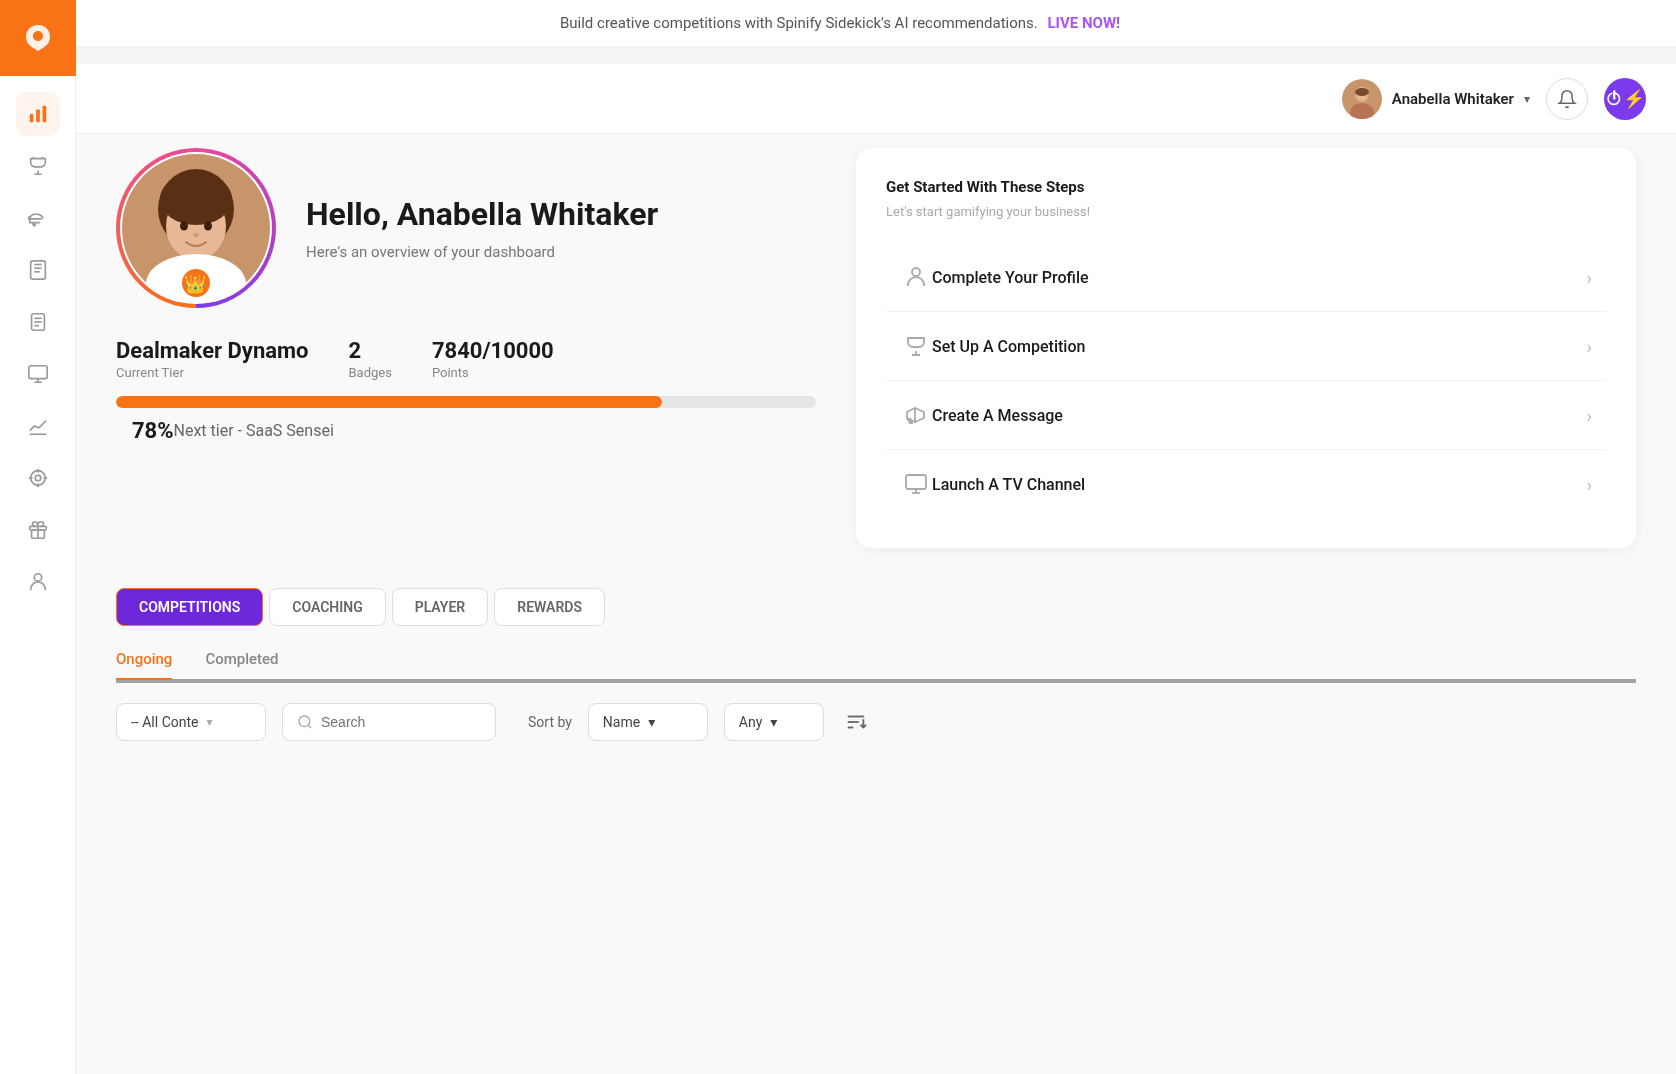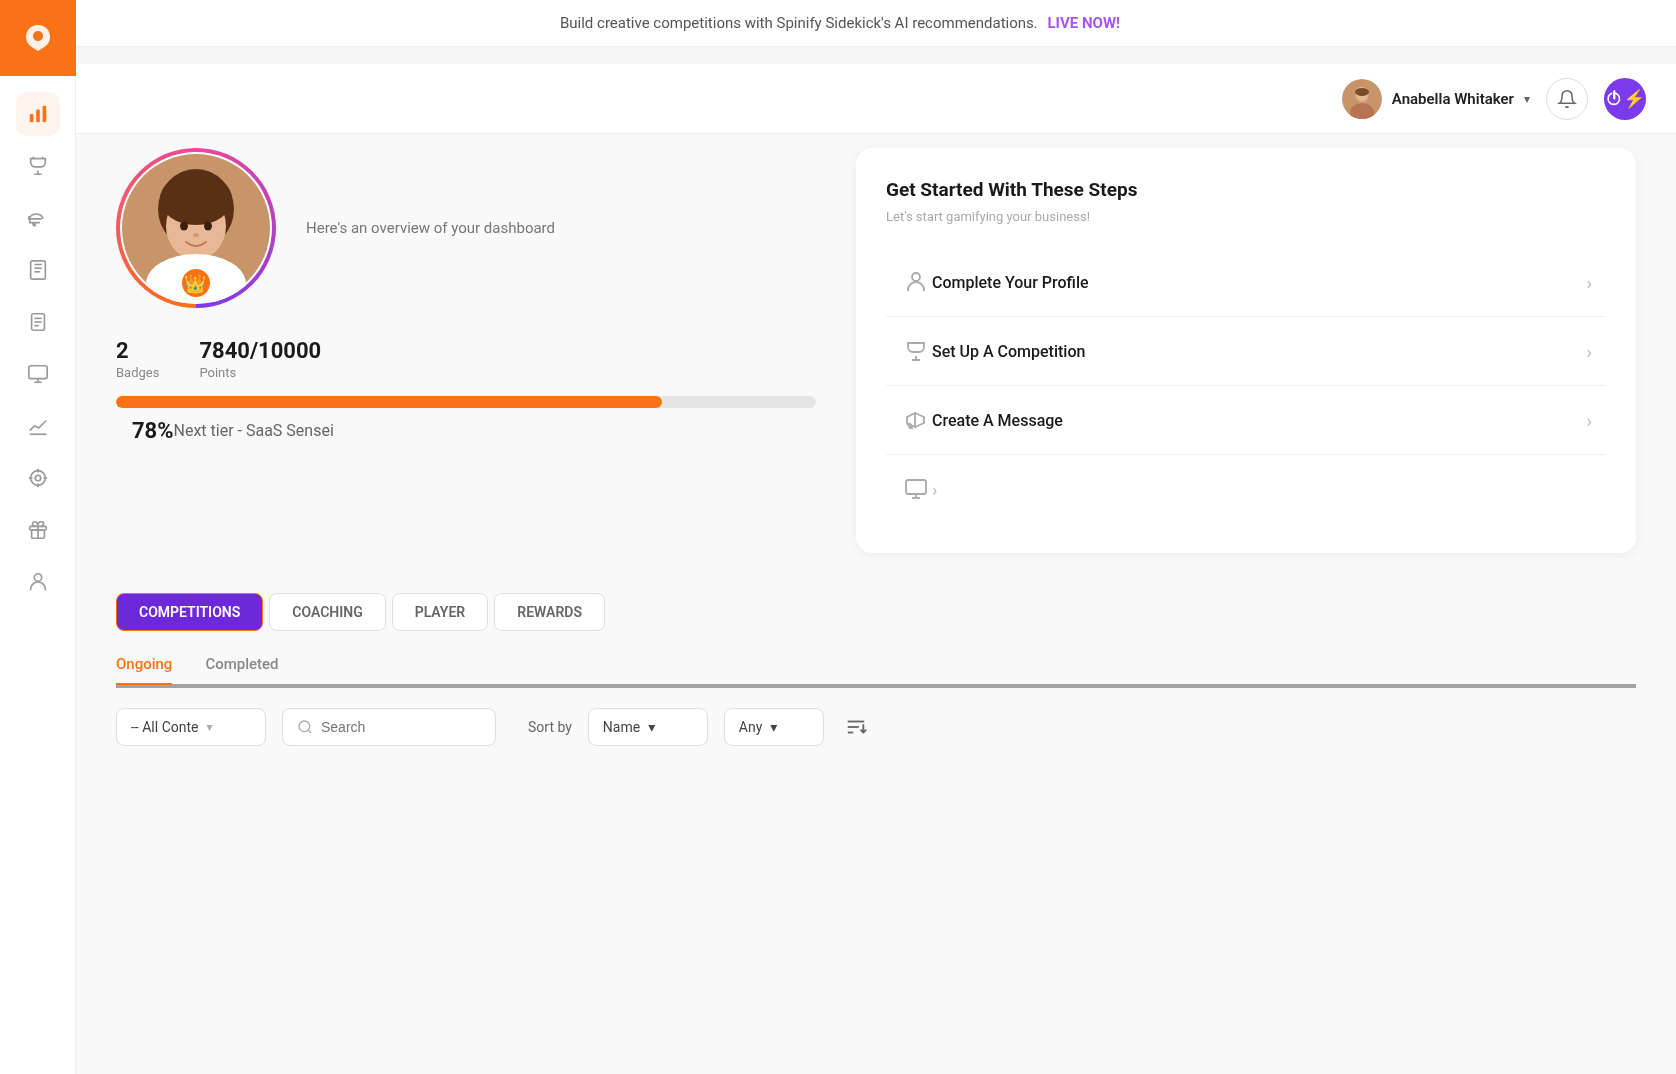--- a/index.html
+++ b/index.html
@@ -261,21 +261,21 @@
     
     .steps-card {
       background: #fff;
       border-radius: 16px;
       padding: 30px;
       min-width: 520px;
       flex: 1;
       box-shadow: 0 2px 12px rgba(0,0,0,0.06);
     }
     .steps-title {
-      font-size: 19px;
+      font-size: 15px;
       font-weight: 700;
       color: #1a1a1a;
       margin-bottom: 8px;
     }
     .steps-subtitle {
       font-size: 13px;
       color: #aaa;
       margin-bottom: 24px;
     }
     .step-item {
@@ -590,25 +590,30 @@
                 <path d="M64 88 Q74 96 84 88" stroke="#c0785a" stroke-width="2" fill="none" stroke-linecap="round"></path>
 
                 <ellipse cx="74" cy="81" rx="3" ry="2" fill="#c0785a" opacity="0.5"></ellipse>
               </svg>
             </div>
           </div>
           <div class="crown-badge">👑</div>
         </div>
 
         <div class="profile-info">
+          <div class="profile-greeting">Hello, Anabella Whitaker</div>
           <div class="profile-subtitle">Here's an overview of your dashboard</div>
         </div>
       </div>
 
       <div class="profile-stats">
+        <div class="stat-item">
+          <div class="stat-value">Dealmaker Dynamo</div>
+          <div class="stat-label">Current Tier</div>
+        </div>
         <div class="stat-item">
           <div class="stat-value">2</div>
           <div class="stat-label">Badges</div>
         </div>
         <div class="stat-item">
           <div class="stat-value">7840/10000</div>
           <div class="stat-label">Points</div>
         </div>
       </div>
 
@@ -659,20 +664,21 @@
       </div>
 
       <div class="step-item">
         <div class="step-icon">
           <svg viewBox="0 0 24 24" fill="none" stroke="currentColor" stroke-width="1.8">
             <rect x="2" y="3" width="20" height="14" rx="2"></rect>
             <line x1="8" y1="21" x2="16" y2="21"></line>
             <line x1="12" y1="17" x2="12" y2="21"></line>
           </svg>
         </div>
+        <span class="step-label">Launch A TV Channel</span>
         <span class="step-arrow">›</span>
       </div>
     </div>
   </div>
 
   <div class="tabs-section">
 
     <div class="main-tabs">
       <div class="main-tab active">COMPETITIONS</div>
       <div class="main-tab">COACHING</div>

